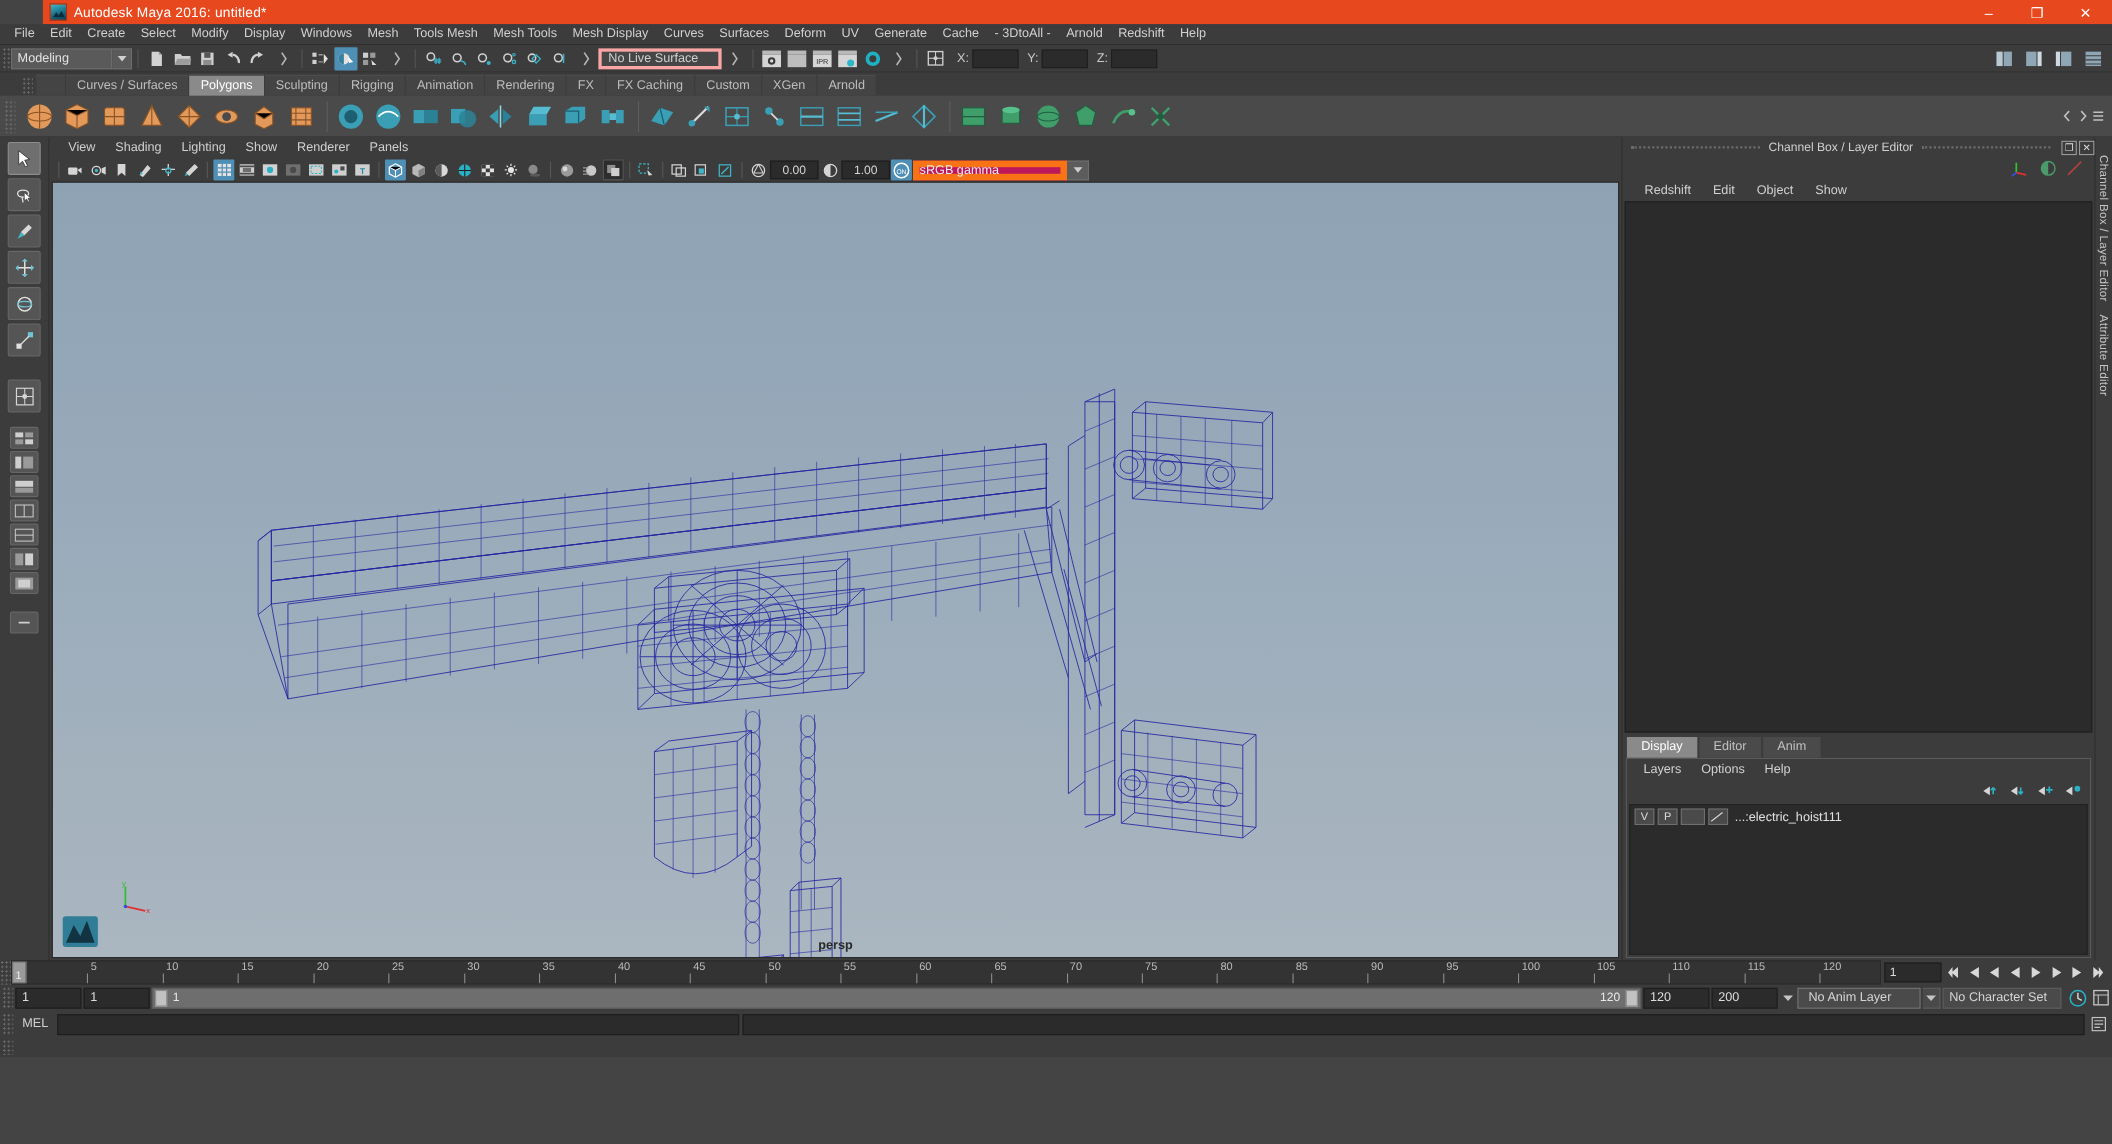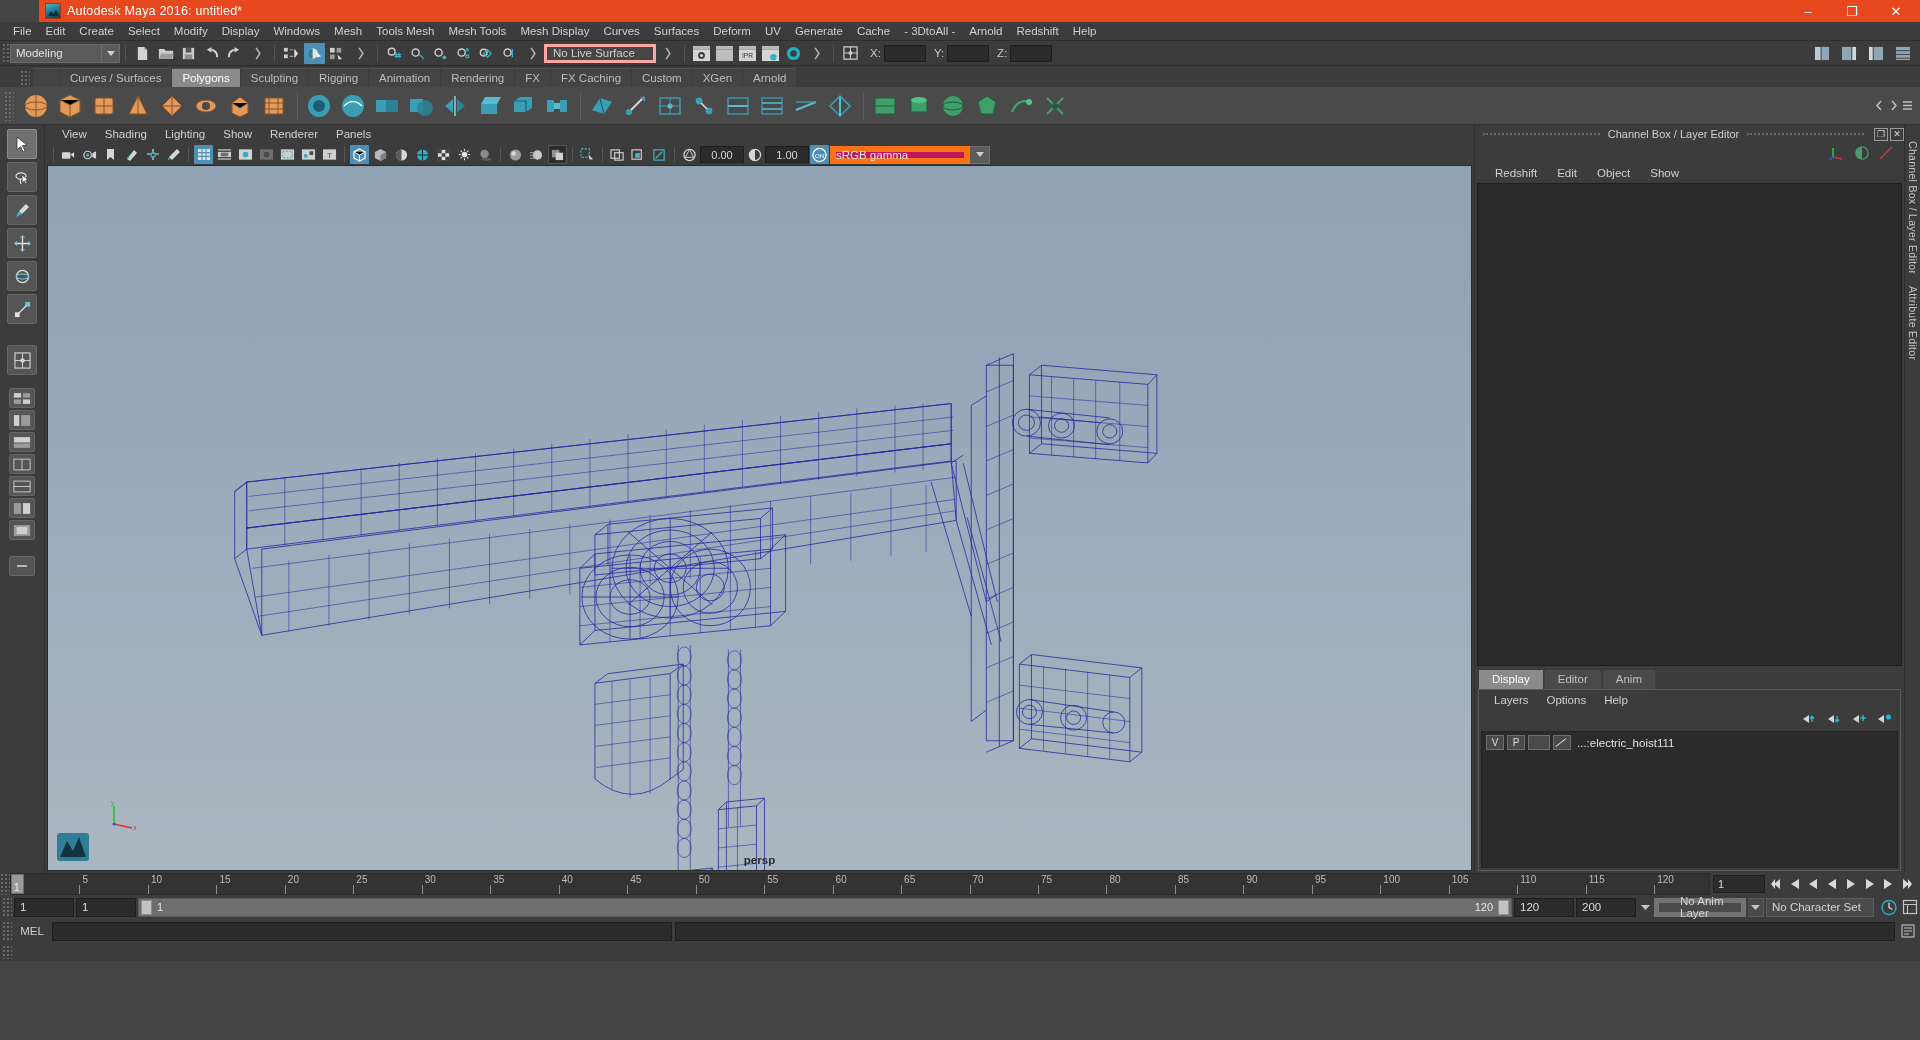--- a/index.html
+++ b/index.html
@@ -116,21 +116,21 @@
   .curframe{ width:52px;height:18px;background:#2b2b2b;border:1px solid #1d1d1d;color:#ddd;font-size:11px;display:flex;align-items:center;padding-left:4px;}
   .pbtn{ width:18px;height:18px;display:flex;align-items:center;justify-content:center;}
 
   .rangebar{ height:24px; background:#3c3c3c; display:flex; align-items:center; gap:2px; padding:0 2px;}
   .rangebar .sgrip{ width:10px;height:20px;background:radial-gradient(circle,#6a6a6a 1px,transparent 1.1px) 0 0/4px 4px;flex:none;}
   .rfield{ width:60px;height:19px;background:#2b2b2b;border:1px solid #1d1d1d;color:#ddd;font-size:11.5px;display:flex;align-items:center;padding-left:5px;}
   .rangeslider{ flex:1; height:19px; background:#6e6e6e; border:1px solid #5a5a5a; position:relative; display:flex; align-items:center;}
   .rhandle{ width:11px;height:15px;background:#c2c2c2;border:1px solid #8e8e8e; position:absolute;}
   .rangeslider .lnum{ position:absolute; left:18px; font-size:11px; color:#e8e8e8;}
   .rangeslider .rnum{ position:absolute; right:18px; font-size:11px; color:#e8e8e8;}
-  .animlayer{ width:92px;height:19px;background:#4a4a4a;border:5px solid #737373;display:flex;align-items:center;padding-left:21px;font-size:11.5px;color:#d4d4d4;}
+  .animlayer{ width:112px;height:19px;background:#4a4a4a;border:1px solid #737373;display:flex;align-items:center;padding-left:9px;font-size:11.5px;color:#d4d4d4;}
   .alarrow{ width:16px;height:19px;background:#4a4a4a;border:1px solid #5d5d5d;border-left:none;display:flex;align-items:center;justify-content:center;}
   .charset{ width:108px;height:19px;background:#4a4a4a;border:1px solid #5d5d5d;display:flex;align-items:center;padding-left:5px;font-size:11.5px;color:#d4d4d4;}
 
   .melbar{ height:24px; background:#3c3c3c; display:flex; align-items:center; gap:3px; padding:0 2px;}
   .melbar .sgrip{ width:10px;height:20px;background:radial-gradient(circle,#6a6a6a 1px,transparent 1.1px) 0 0/4px 4px;flex:none;}
   .mellabel{ width:34px; text-align:center; font-size:11.5px; color:#d0d0d0;}
   .melinput{ width:620px;height:19px;background:#2b2b2b;border:1px solid #1d1d1d;}
   .melout{ flex:1;height:19px;background:#2b2b2b;border:1px solid #1d1d1d;}
   .melicon{ width:20px;height:19px;display:flex;align-items:center;justify-content:center;}
   .statusline{ height:18px;background:#3c3c3c; display:flex; align-items:center; padding-left:2px;}

